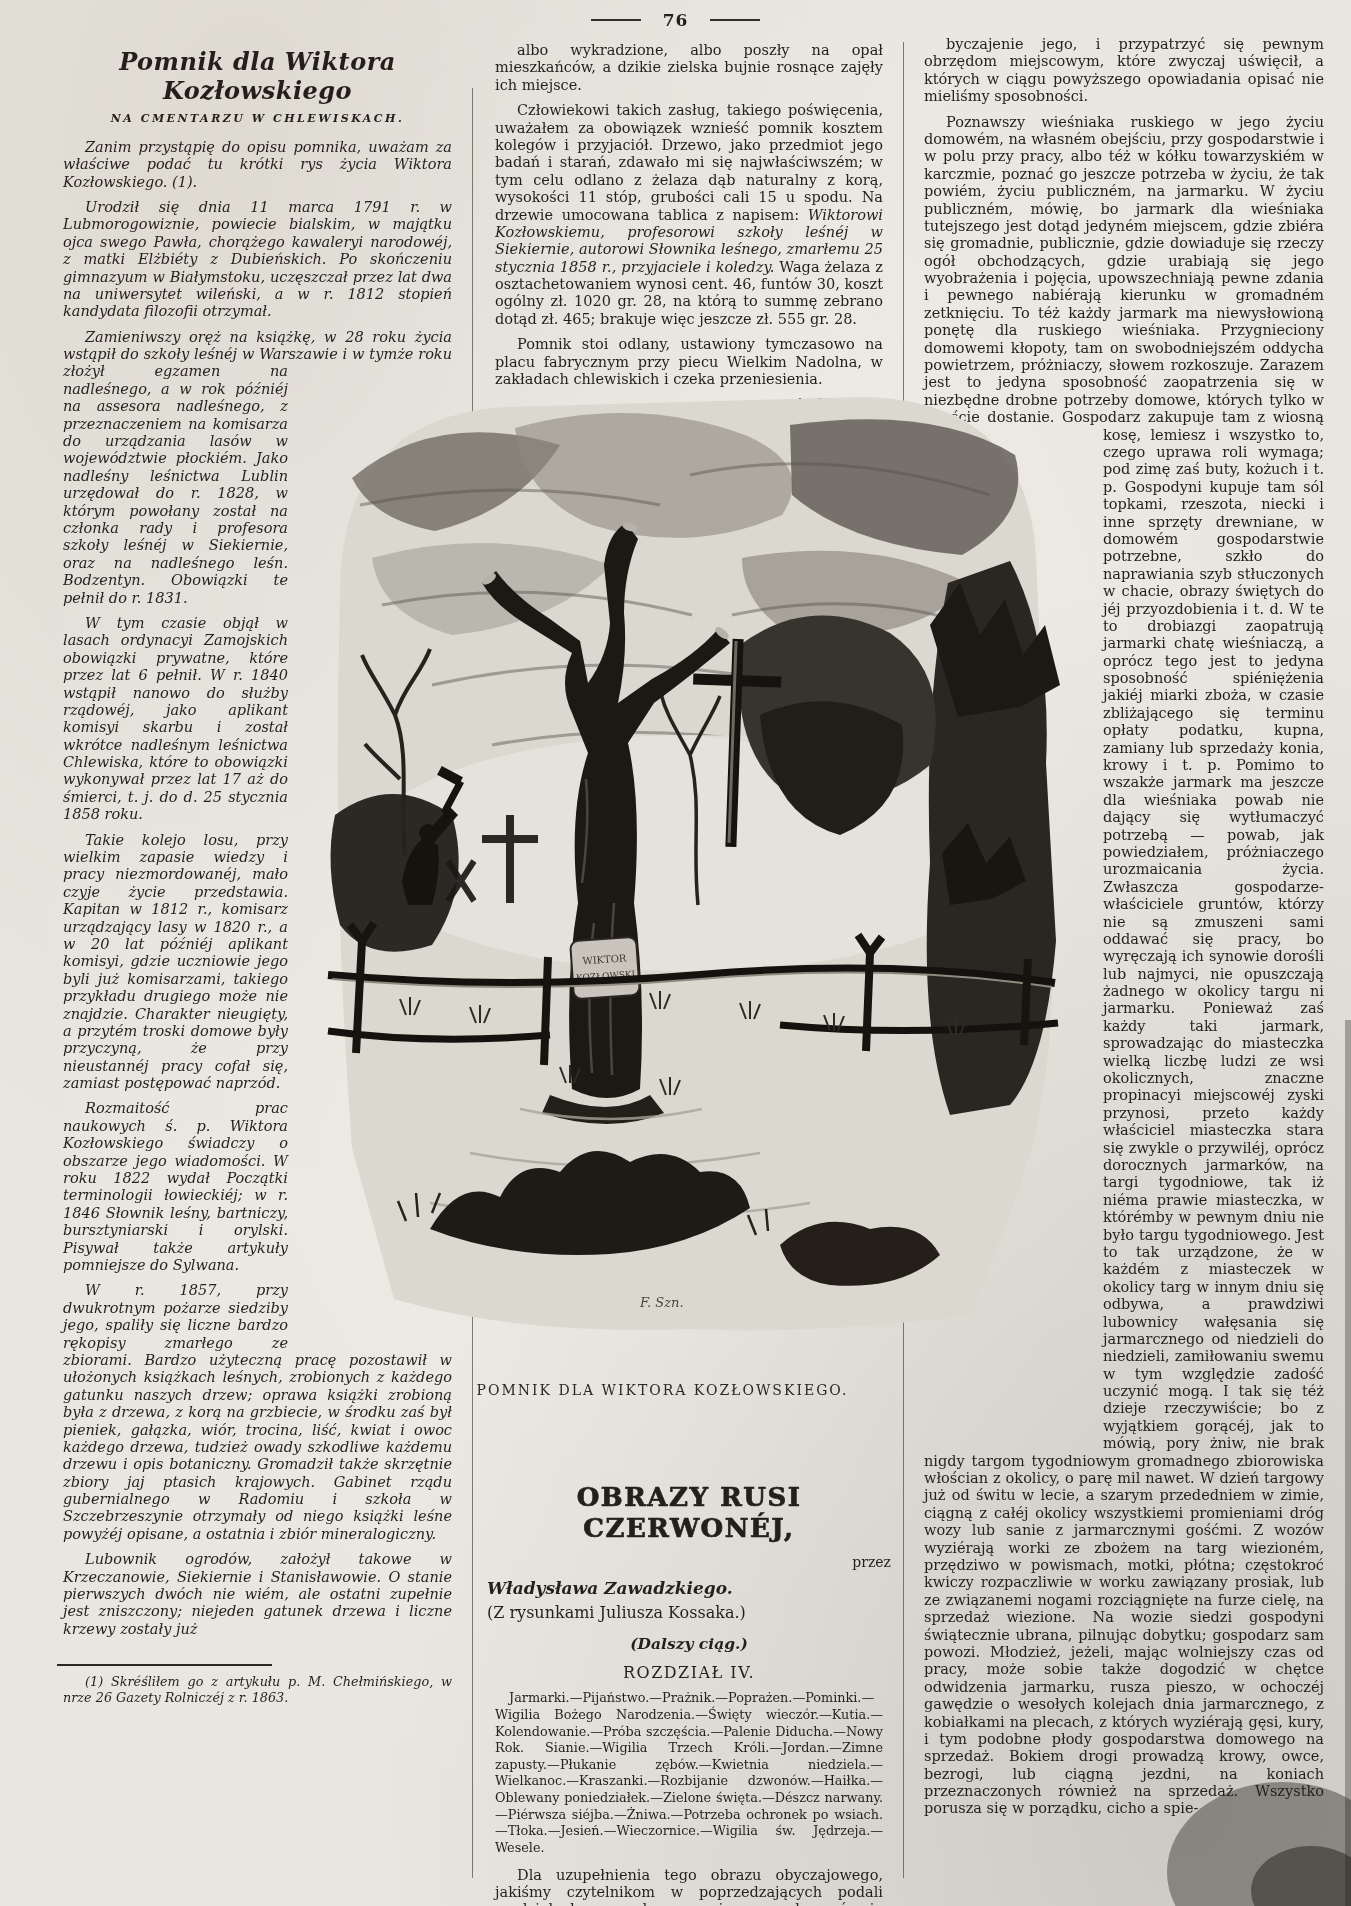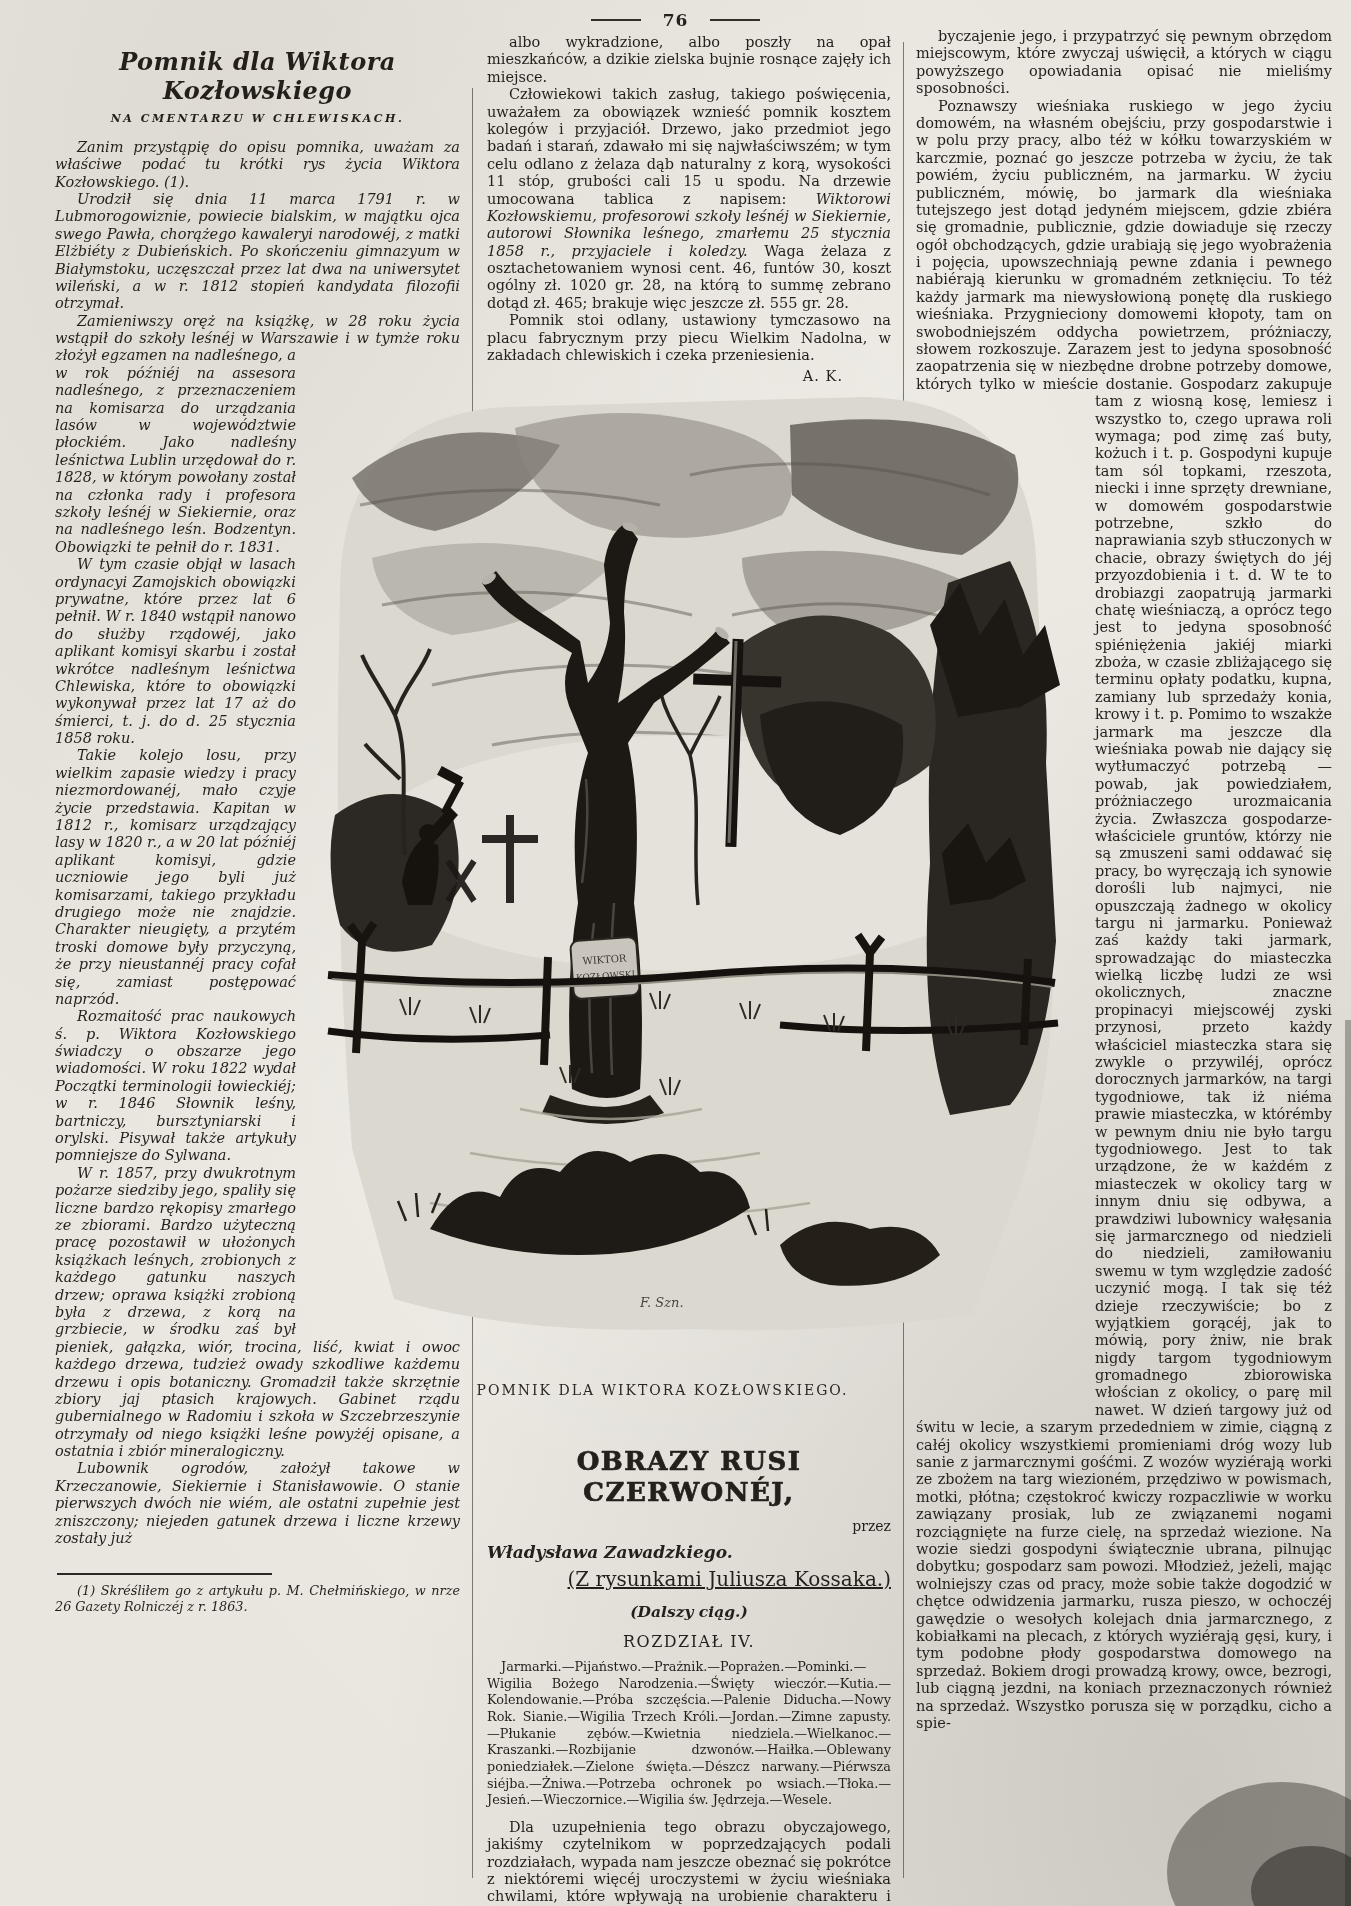--- a/index.html
+++ b/index.html
@@ -14,21 +14,21 @@
     font-family:"DejaVu Serif", serif;
   }
   .pagehead{position:absolute;top:10px;left:0;width:100%;display:flex;justify-content:center;align-items:center;gap:22px;}
   .hdash{width:50px;border-top:2px solid #332e28;height:0;}
   .pageno{font-size:17px;font-weight:bold;letter-spacing:1px;}
   .vrule{position:absolute;width:1px;background:#57514a;opacity:.75;}
   .r1{left:472px;top:88px;height:1790px;}
   .r2{left:903px;top:42px;height:1836px;}
 
   .col{position:absolute;font-size:14.5px;line-height:1.2;text-align:justify;}
-  .col p{margin:0;text-indent:22px;hyphens:auto;-webkit-hyphens:auto;}
+  .col p{margin:8px;text-indent:22px;hyphens:auto;-webkit-hyphens:auto;}
   .col1{left:55px;top:48px;width:405px;font-style:italic;}
   .col2{left:487px;top:34px;width:404px;}
   .col3{left:916px;top:28px;width:416px;}
 
   .a1title{margin:0 0 6px 0;font-size:24px;font-weight:bold;text-align:center;letter-spacing:.5px;text-indent:0;}
   .a1sub{margin:0 0 14px 0;font-size:11px;font-weight:bold;text-align:center;letter-spacing:2.5px;text-indent:0;}
 
   .sp-col1{float:right;width:158px;height:980px;margin-left:6px;}
   .sp-col3{float:left;width:171px;height:1015px;margin-right:8px;}
 
@@ -36,21 +36,21 @@
   .footnote{font-size:12.8px;line-height:1.25;}
   .footnote{text-indent:18px;}
 
   .inscription{font-style:italic;}
   .sig{text-align:right;text-indent:0 !important;font-size:14.5px;letter-spacing:1px;padding-right:48px;margin-top:4px !important;}
 
   .col2gap{height:1050px;}
   .a2title{margin:10px 0 10px 0;font-size:26px;font-weight:bold;text-align:center;letter-spacing:1.5px;-webkit-text-stroke:.7px currentColor;text-indent:0;}
   .a2pre{font-size:14px;text-align:right;}
   .a2author{font-size:17px;font-weight:bold;font-style:italic;text-align:left;margin-top:7px;}
-  .a2ill{font-size:20px;text-align:right;margin-top:5px;text-decoration:underline;}
+  .a2ill{font-size:16px;text-align:left;margin-top:5px;}
   .a2cont{font-size:15.5px;font-weight:bold;font-style:italic;text-align:center;margin:12px 0 10px 0;}
   .a2chapter{font-size:16px;text-align:center;letter-spacing:1.5px;margin:4px 0 8px 0;}
   .topics{font-size:12.8px;line-height:1.3;text-indent:14px !important;}
   .col2 .intro{margin-top:10px;}
 
   .engraving-wrap{position:absolute;left:310px;top:383px;width:765px;height:1015px;z-index:5;margin:0;}
   .engraving-wrap svg{display:block;}
   .engraving-wrap text{font-family:"DejaVu Serif", serif;}
   .caption{position:absolute;left:0;right:60px;bottom:0;text-align:center;font-size:14px;letter-spacing:2px;color:#2c2723;}
 

